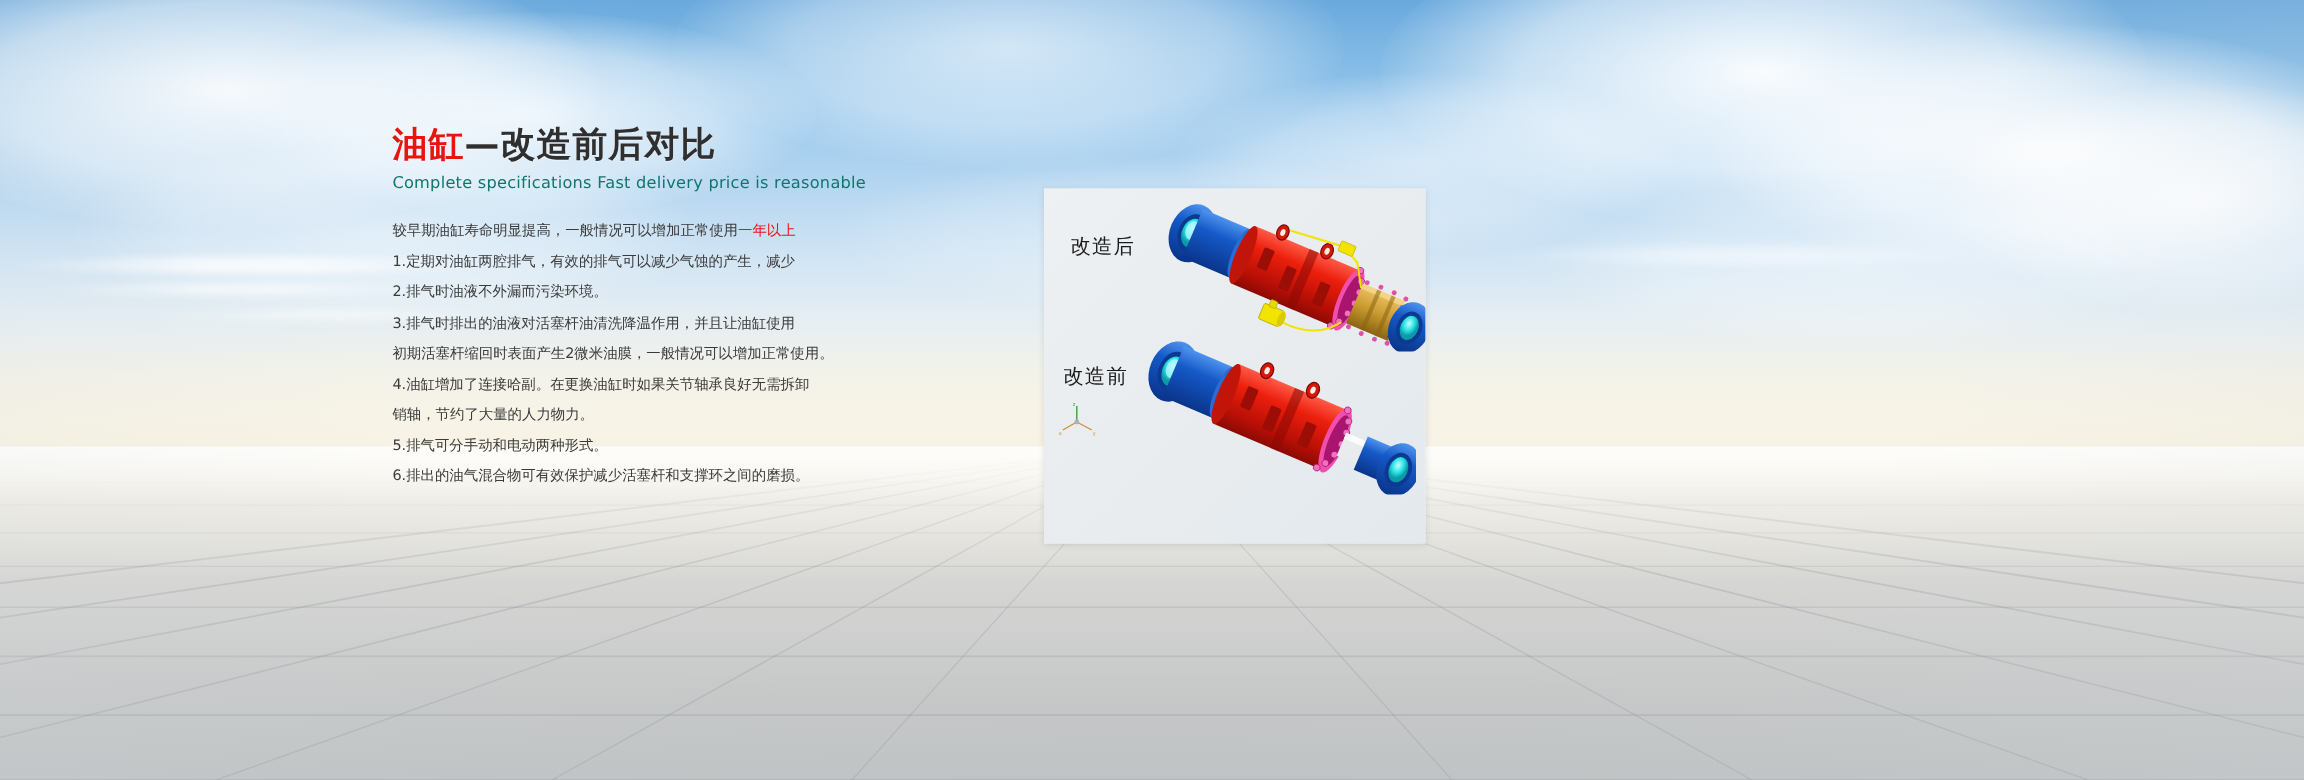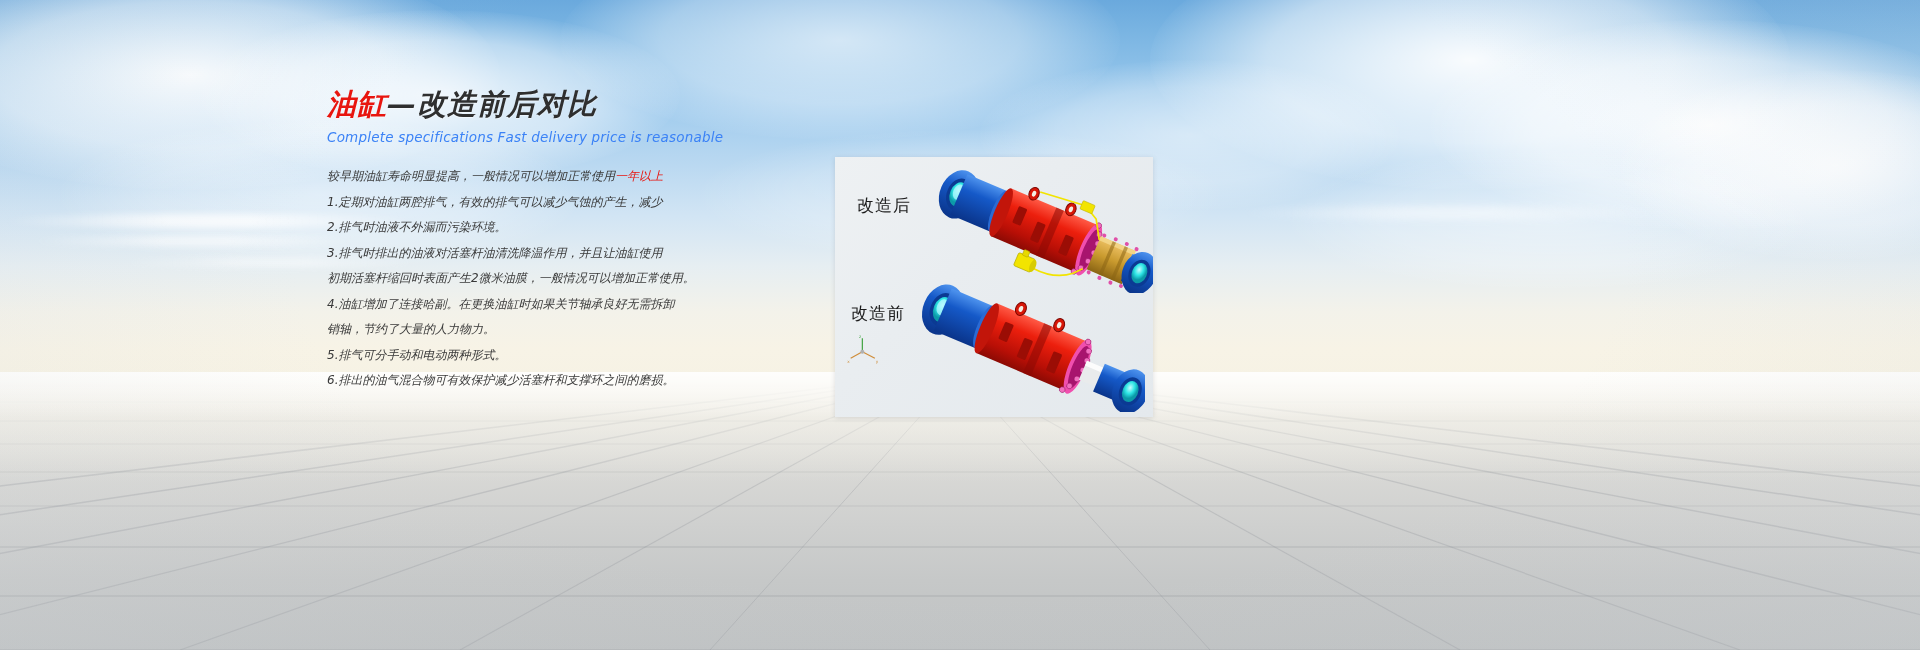--- a/index.html
+++ b/index.html
@@ -99,56 +99,55 @@
   }
   .vign {
     position:absolute; left:0; top:0; width:1920px; height:650px;
     background: radial-gradient(ellipse 1200px 600px at 50% 40%, rgba(255,255,255,0) 55%, rgba(210,215,220,0.18) 100%);
     pointer-events:none;
   }
 
   
   .textcol {
     position: absolute;
-    left: 327px; top: 88px;
+    left: 327px; top: 104px;
     width: 430px;
-    font-style: italic;
   }
   .title {
     font-size: 29px;
     font-weight: bold;
     letter-spacing: 1px;
     line-height: 1.15;
     color: #2f2f2f;
     white-space: nowrap;
     text-shadow: 0 1px 1px rgba(255,255,255,.5);
   }
   .title .hl { color: #e8150f; }
   .subtitle {
     margin-top: 8px;
     font-size: 13.5px;
-    color: #3b82f6;
+    color: #0f766e;
     letter-spacing: .2px;
     white-space: nowrap;
   }
   .body {
     margin-top: 19px;
     font-size: 12px;
     line-height: 25.5px;
     color: #3a3a3a;
     width: 400px;
   }
   .body .ln { white-space: nowrap; }
   .body .red { color: #e8150f; }
 
   
   .panel {
     position: absolute;
-    left: 835px; top: 157px;
-    width: 318px; height: 260px;
+    left: 870px; top: 157px;
+    width: 318px; height: 296px;
     background: linear-gradient(135deg, #eef1f3 0%, #e9edf0 40%, #e4e9ed 100%);
     box-shadow: 0 1px 5px rgba(80,90,100,.18);
     overflow: hidden;
   }
   .panel-inner { position:absolute; inset:0; }
 
   .cad-label {
     position: absolute;
     font-family: "DejaVu Serif", "Liberation Serif", serif;
     font-size: 17px;

